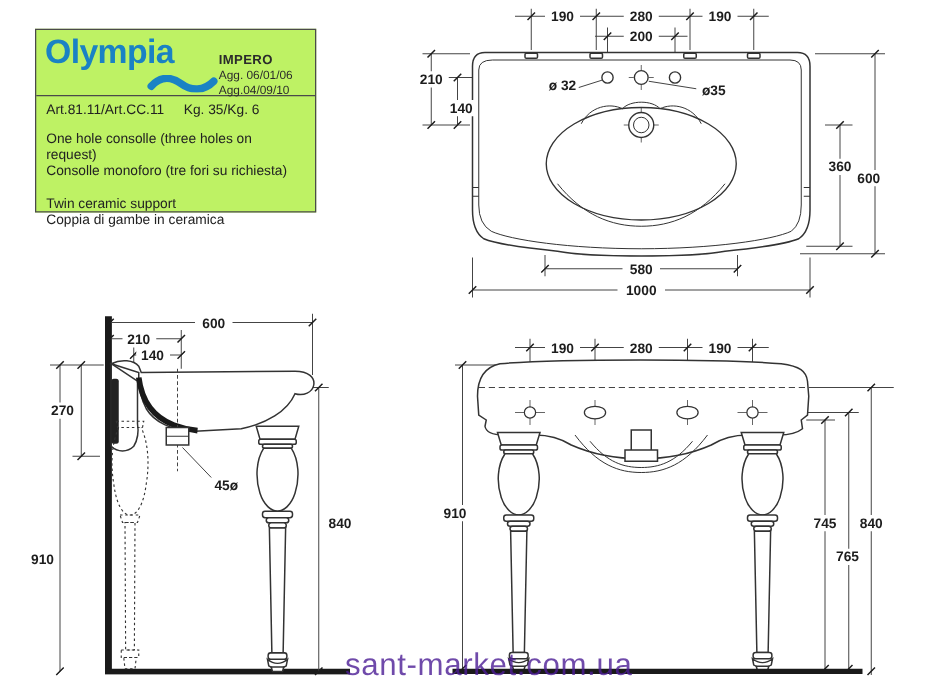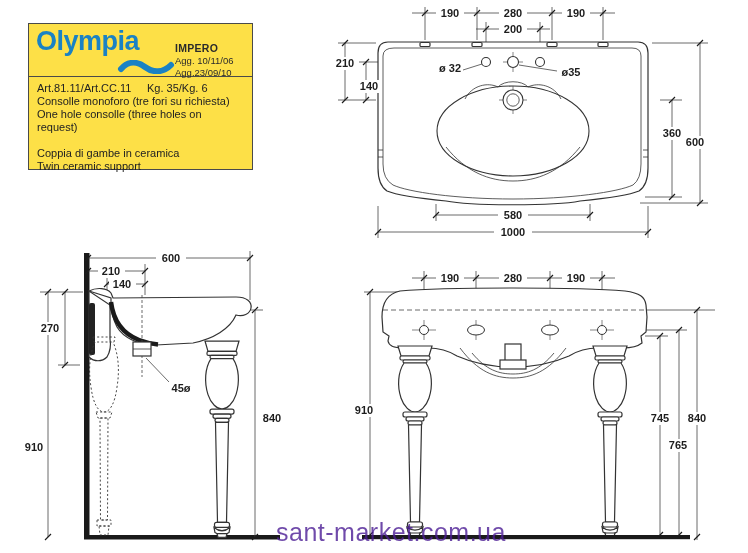--- a/index.html
+++ b/index.html
@@ -1,30 +1,30 @@
 <!DOCTYPE html>
 <html><head>
 <meta charset="utf-8">
 <style>
   html,body{margin:0;padding:0;background:#ffffff;}
   #page{position:relative;width:748px;height:553px;background:#ffffff;overflow:hidden;
         font-family:"Liberation Sans",sans-serif;}
   .drawing{position:absolute;}
   
   #infobox{position:absolute;left:28px;top:23px;width:225px;height:147px;
-           border:1.6px solid #4a4a4a;background:#fde047;box-sizing:border-box;}
+           border:1.6px solid #4a4a4a;background:#bef264;box-sizing:border-box;}
   #logo-row{position:relative;height:52px;border-bottom:1.4px solid #4a4a4a;}
   #brand{position:absolute;left:7px;top:2px;font-size:27px;font-weight:bold;
          color:#1a82c4;letter-spacing:-0.5px;}
   #brand-wave{position:absolute;left:88px;top:36px;}
   #model-block{position:absolute;left:146px;top:18px;color:#2b2b2b;}
   #model-name{font-size:10.5px;font-weight:bold;letter-spacing:0.3px;}
   .rev{font-size:9.5px;margin-top:1px;}
   #spec-block{position:relative;padding:5px 8px;color:#222;font-size:11px;line-height:13px;}
-  #art-row{display:flex;margin-bottom:0;}
+  #art-row{display:flex;margin-bottom:10px;}
   #art-no{width:110px;}
   .gap{height:13px;}
   
   svg text{font-family:"Liberation Sans",sans-serif;font-weight:bold;fill:#1d1d1d;}
   .ln{stroke:#444;stroke-width:0.8;fill:none;}
   .tick{stroke:#1d1d1d;stroke-width:1.2;fill:none;}
   .sink{stroke:#333;stroke-width:1.2;fill:#fff;}
   .thin{stroke:#333;stroke-width:0.8;fill:none;}
   .lbl{font-size:11px;}
   .lblbg{fill:#ffffff;}
@@ -37,34 +37,34 @@
 <div id="page">
 
   <div id="infobox">
     <div id="logo-row">
       <div id="brand">Olympia</div>
       <svg id="brand-wave" width="58" height="14" viewBox="0 0 58 14">
         <path d="M4,9 C11,1 20,1 28,7 C36,13 46,13 54,5" stroke="#1a82c4" stroke-width="6" fill="none" stroke-linecap="round"></path>
       </svg>
       <div id="model-block">
         <div id="model-name">IMPERO</div>
-        <div class="rev">Agg. 10/11/06</div>
-        <div class="rev">Agg.23/09/10</div>
+        <div class="rev">Agg. 06/01/06</div>
+        <div class="rev">Agg.04/09/10</div>
       </div>
     </div>
     <div id="spec-block">
       <div id="art-row">
         <span id="art-no">Art.81.11/Art.CC.11</span>
         <span>Kg. 35/Kg. 6</span>
       </div>
+      <div>One hole consolle (three holes on request)</div>
       <div>Consolle monoforo (tre fori su richiesta)</div>
-      <div>One hole consolle (three holes on request)</div>
       <div class="gap"></div>
+      <div>Twin ceramic support</div>
       <div>Coppia di gambe in ceramica</div>
-      <div>Twin ceramic support</div>
     </div>
   </div>
 
   <svg class="drawing" style="left:330px;top:0;" width="418" height="245" viewBox="0 0 418 245">
 
     <g class="ln">
       <path d="M95,7 V40 M147,7 V40 M222,7 V40 M273,7 V40"></path>
       <path d="M156,22 V45 M210,22 V45"></path>
       <path d="M82,13 H285 M146,29 H220"></path>
       <path d="M8,43 H46 M29,62 H48 M8,100 H46 M15,43 V100 M36,62 V100"></path>

